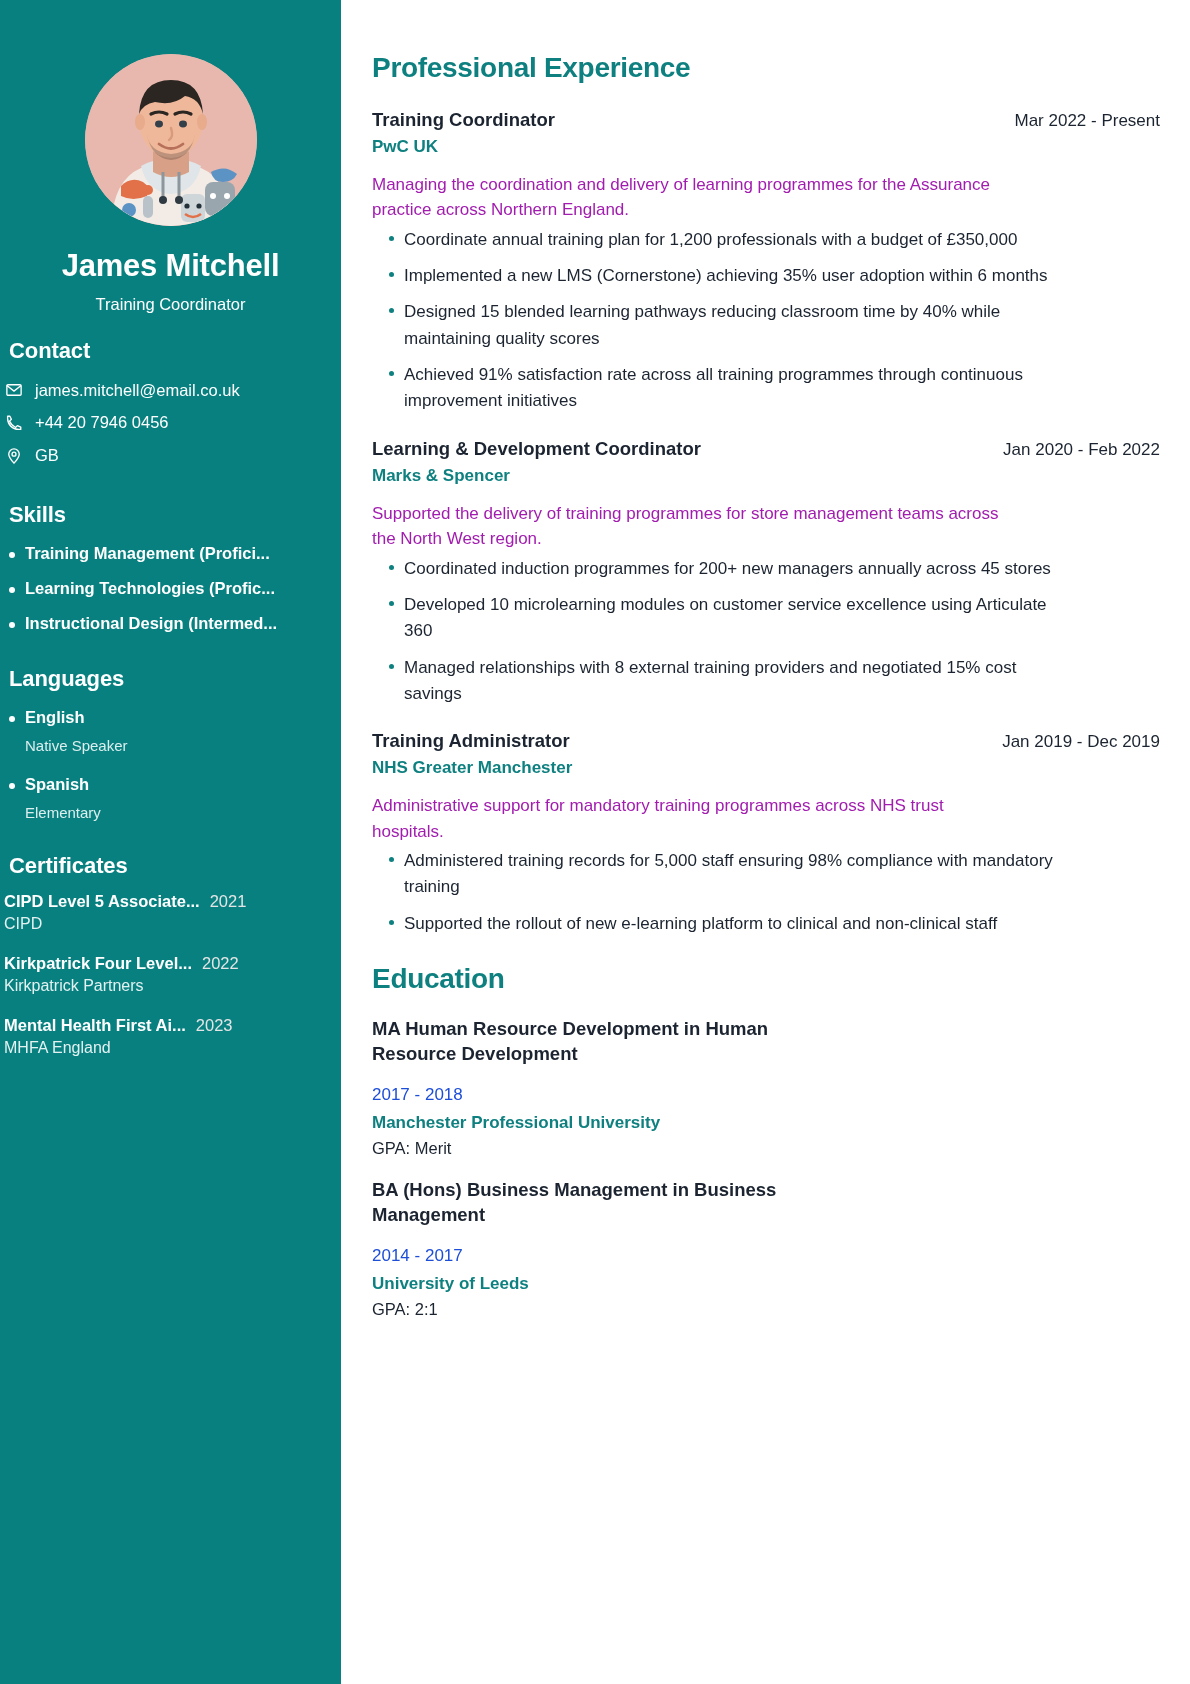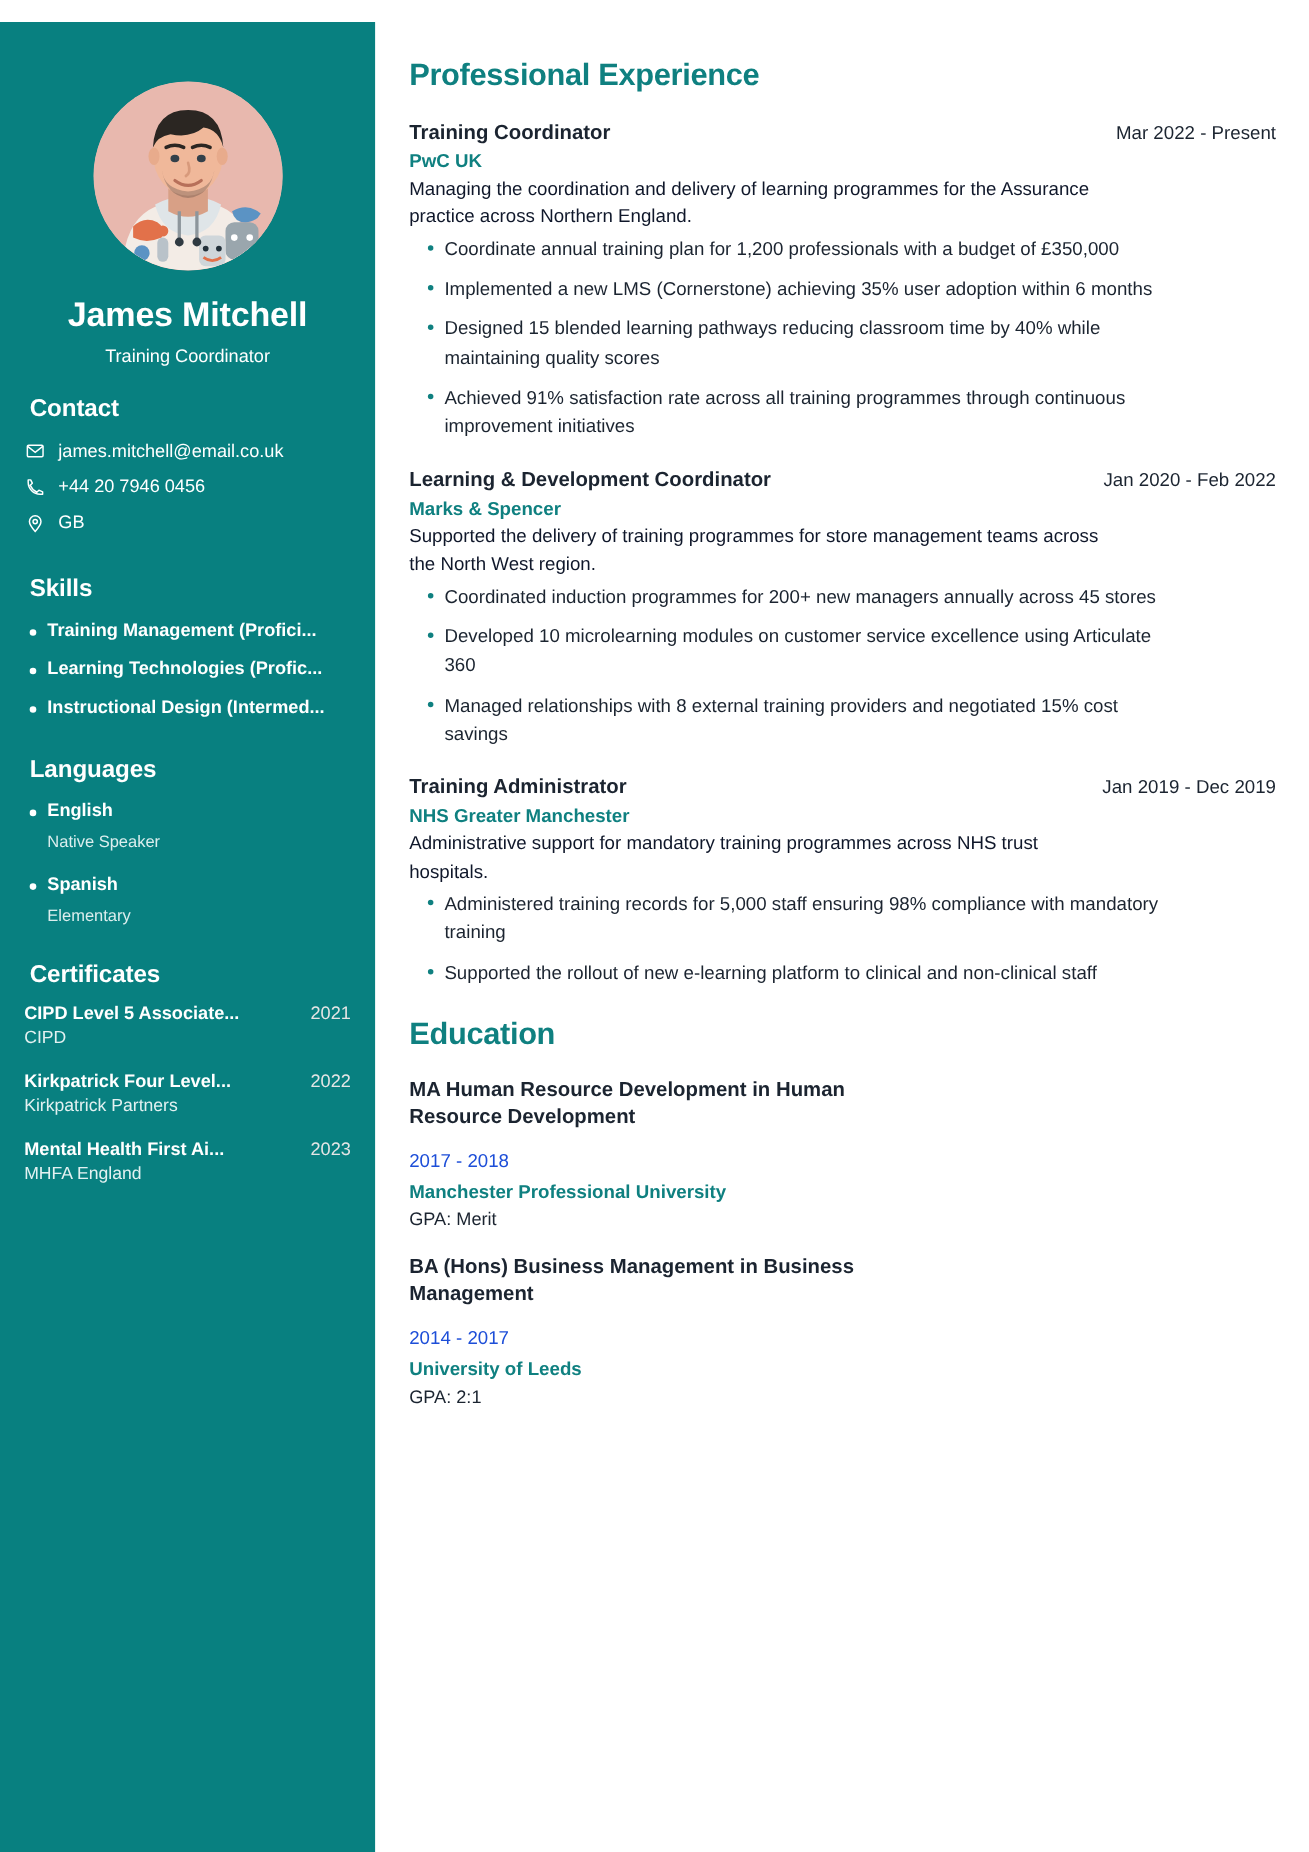--- a/index.html
+++ b/index.html
@@ -17,23 +17,22 @@
     display: flex;
     overflow: hidden;
   }
 
   
   .sidebar {
     width: 341px;
     flex: 0 0 341px;
     background: #088080;
     color: #ffffff;
-    padding: 0 22px;
+    padding: 0 4px;
     position: relative;
-    margin-top: 20px;
   }
   .sidebar-inner { padding-top: 54px; }
 
   .avatar-wrap {
     display: flex;
     justify-content: center;
     margin-bottom: 22px;
   }
   .avatar {
     width: 172px;
@@ -119,21 +118,21 @@
     font-size: 15px;
     font-weight: normal;
     color: #dceeee;
     margin-bottom: 17px;
     line-height: 1.4;
   }
 
   .cert-item { margin-bottom: 18px; }
   .cert-row {
     display: flex;
-    justify-content: space-between;
+    justify-content: flex-start;
     align-items: baseline;
     gap: 10px;
   }
   .cert-name {
     font-size: 16.5px;
     font-weight: bold;
     color: #ffffff;
     line-height: 1.3;
     white-space: nowrap;
     overflow: hidden;
@@ -191,23 +190,23 @@
   }
   .job-company {
     font-size: 17px;
     font-weight: bold;
     color: #0f8080;
     margin-top: 2px;
     line-height: 1.4;
   }
   .job-desc {
     font-size: 17px;
-    color: #0f172a;
+    color: #a21caf;
     line-height: 1.5;
-    margin-top: 0;
+    margin-top: 13px;
     max-width: 640px;
   }
   .job-bullets { list-style: none; margin-top: 4px; }
   .job-bullets li {
     position: relative;
     padding-left: 32px;
     font-size: 17px;
     color: #1b2430;
     line-height: 1.55;
     margin-bottom: 10px;

